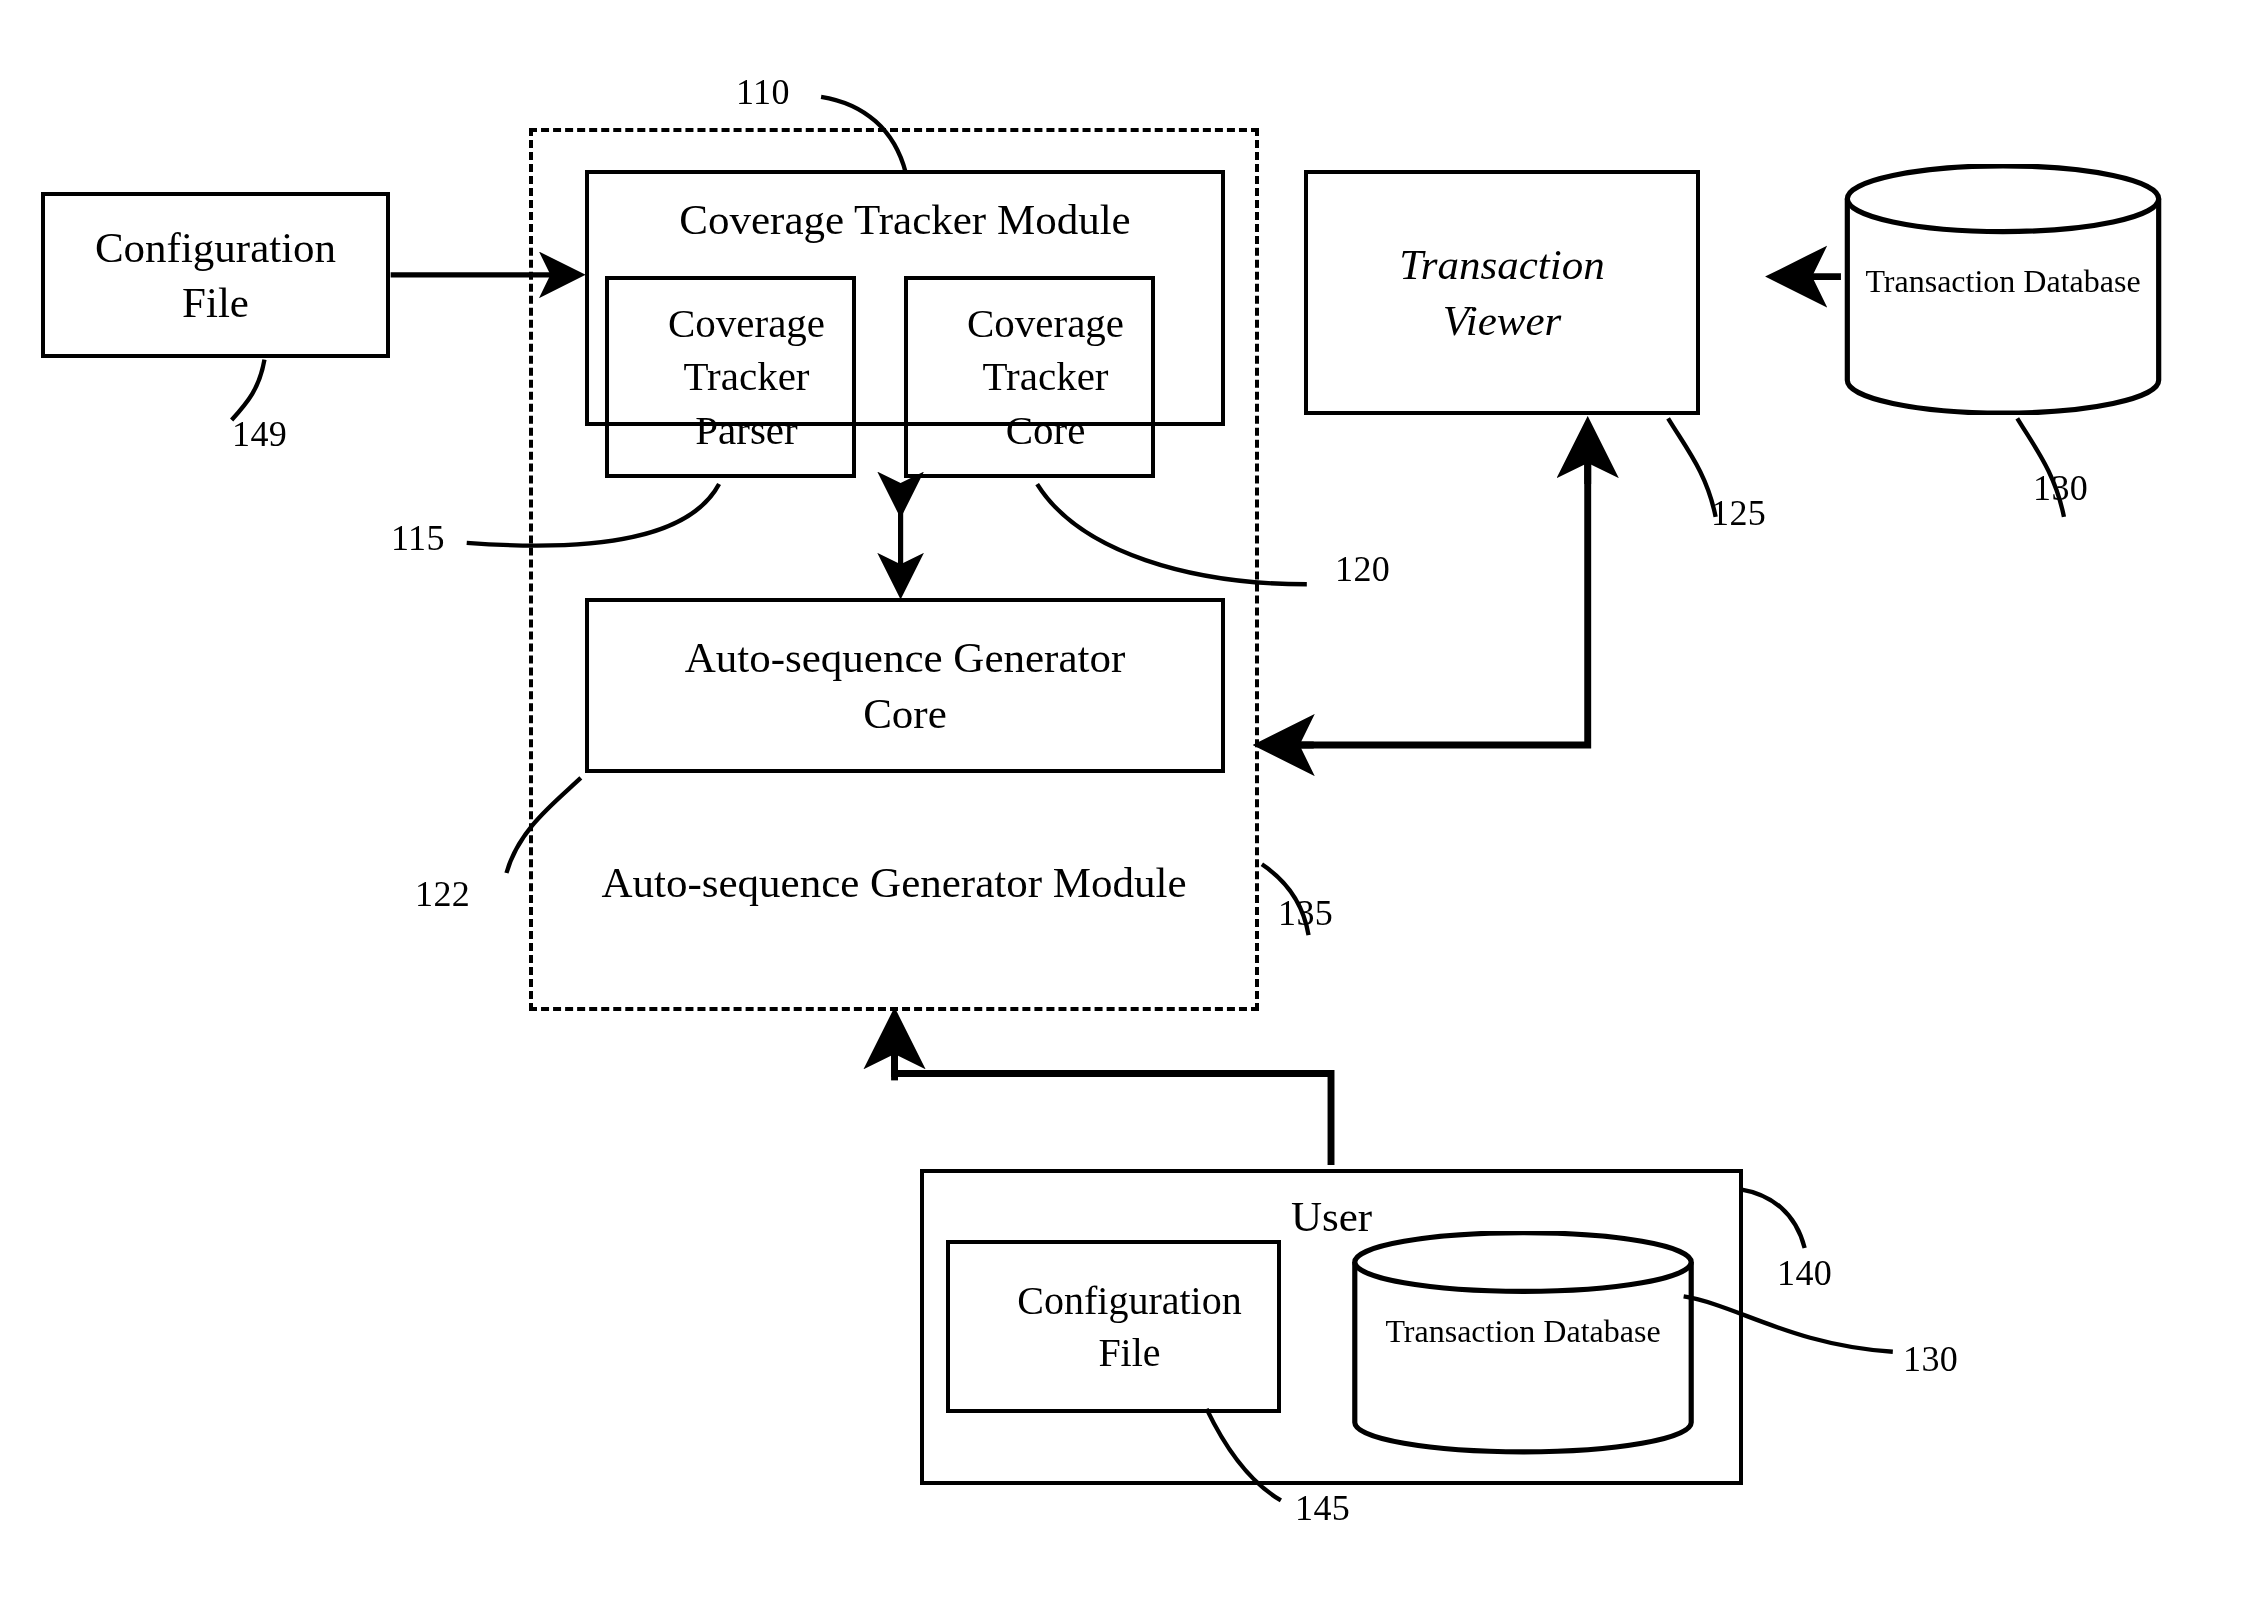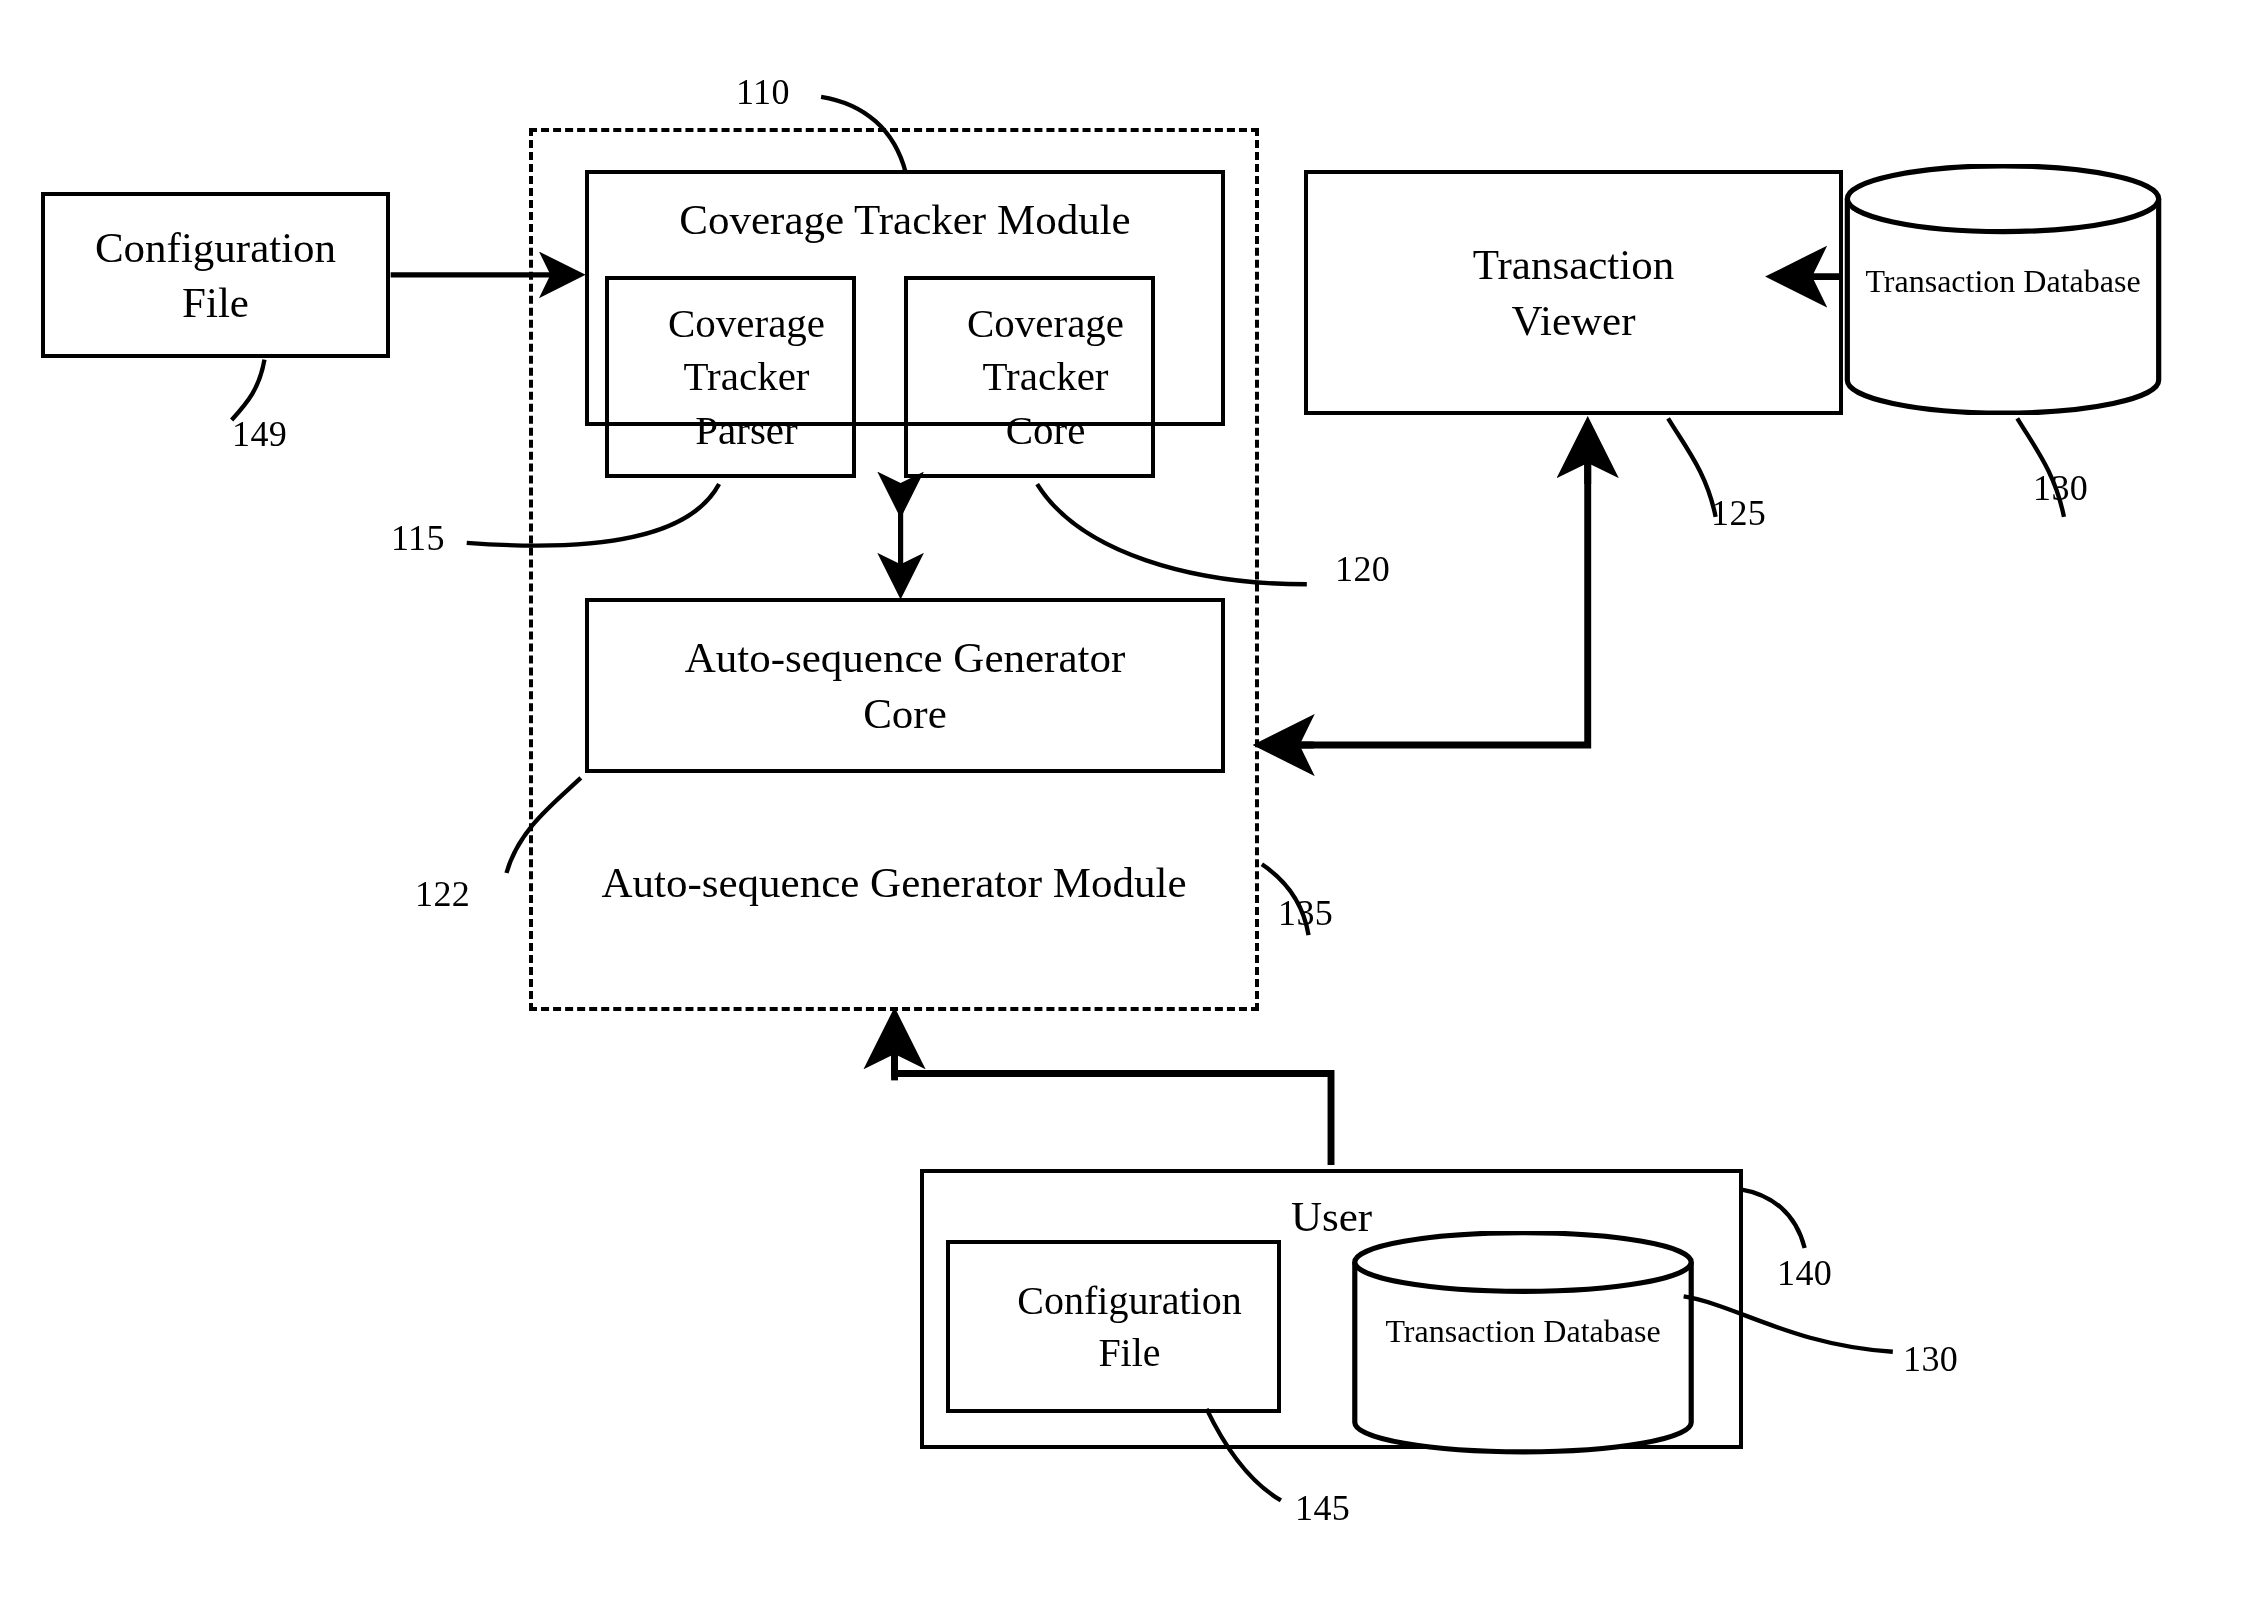--- a/index.html
+++ b/index.html
@@ -115,35 +115,35 @@
   </div>
 
   <div class="box fs-50" style="left:585px; top:598px; width:640px; height:175px;">
     <span class="lbl">Auto-sequence Generator
 Core</span>
   </div>
 
   <div class="title-top fs-50" style="left:529px; width:730px; top:856px;">Auto-sequence Generator
 Module</div>
 
-  <div class="box fs-50" style="left:1304px; top:170px; width:539px; height:245px;">
+  <div class="box fs-50" style="left:1304px; top:170px; width:396px; height:245px;font-style:italic;">
     <span class="lbl">Transaction
 Viewer</span>
   </div>
 
   <div style="position:absolute; left:1843px; top:164px; width:320px; height:251px;">
     <svg width="320" height="251" viewBox="0 0 370 290" style="position:absolute;left:0;top:0;">
       <path d="M5,40 L5,250 A180,38 0 0 0 365,250 L365,40" fill="#ffffff" stroke="#000000" stroke-width="6"></path>
       <ellipse cx="185" cy="40" rx="180" ry="38" fill="#ffffff" stroke="#000000" stroke-width="6"></ellipse>
     </svg>
     <div class="cyl-label" style="top:97px;">Transaction
 Database</div>
   </div>
 
-  <div class="box" style="left:920px; top:1169px; width:823px; height:280px;">
+  <div class="box" style="left:920px; top:1169px; width:823px; height:316px;">
     <span class="title-top fs-50" style="top:17.3px;">User</span>
   </div>
 
   <div class="box-inner fs-46" style="left:946px; top:1240px; width:335px; height:173px;">
     <span class="lbl">Configuration
 File</span>
   </div>
 
   <div style="position:absolute; left:1350px; top:1231px; width:346px; height:226px;">
     <svg width="346" height="226" viewBox="0 0 400 262" style="position:absolute;left:0;top:0;">

